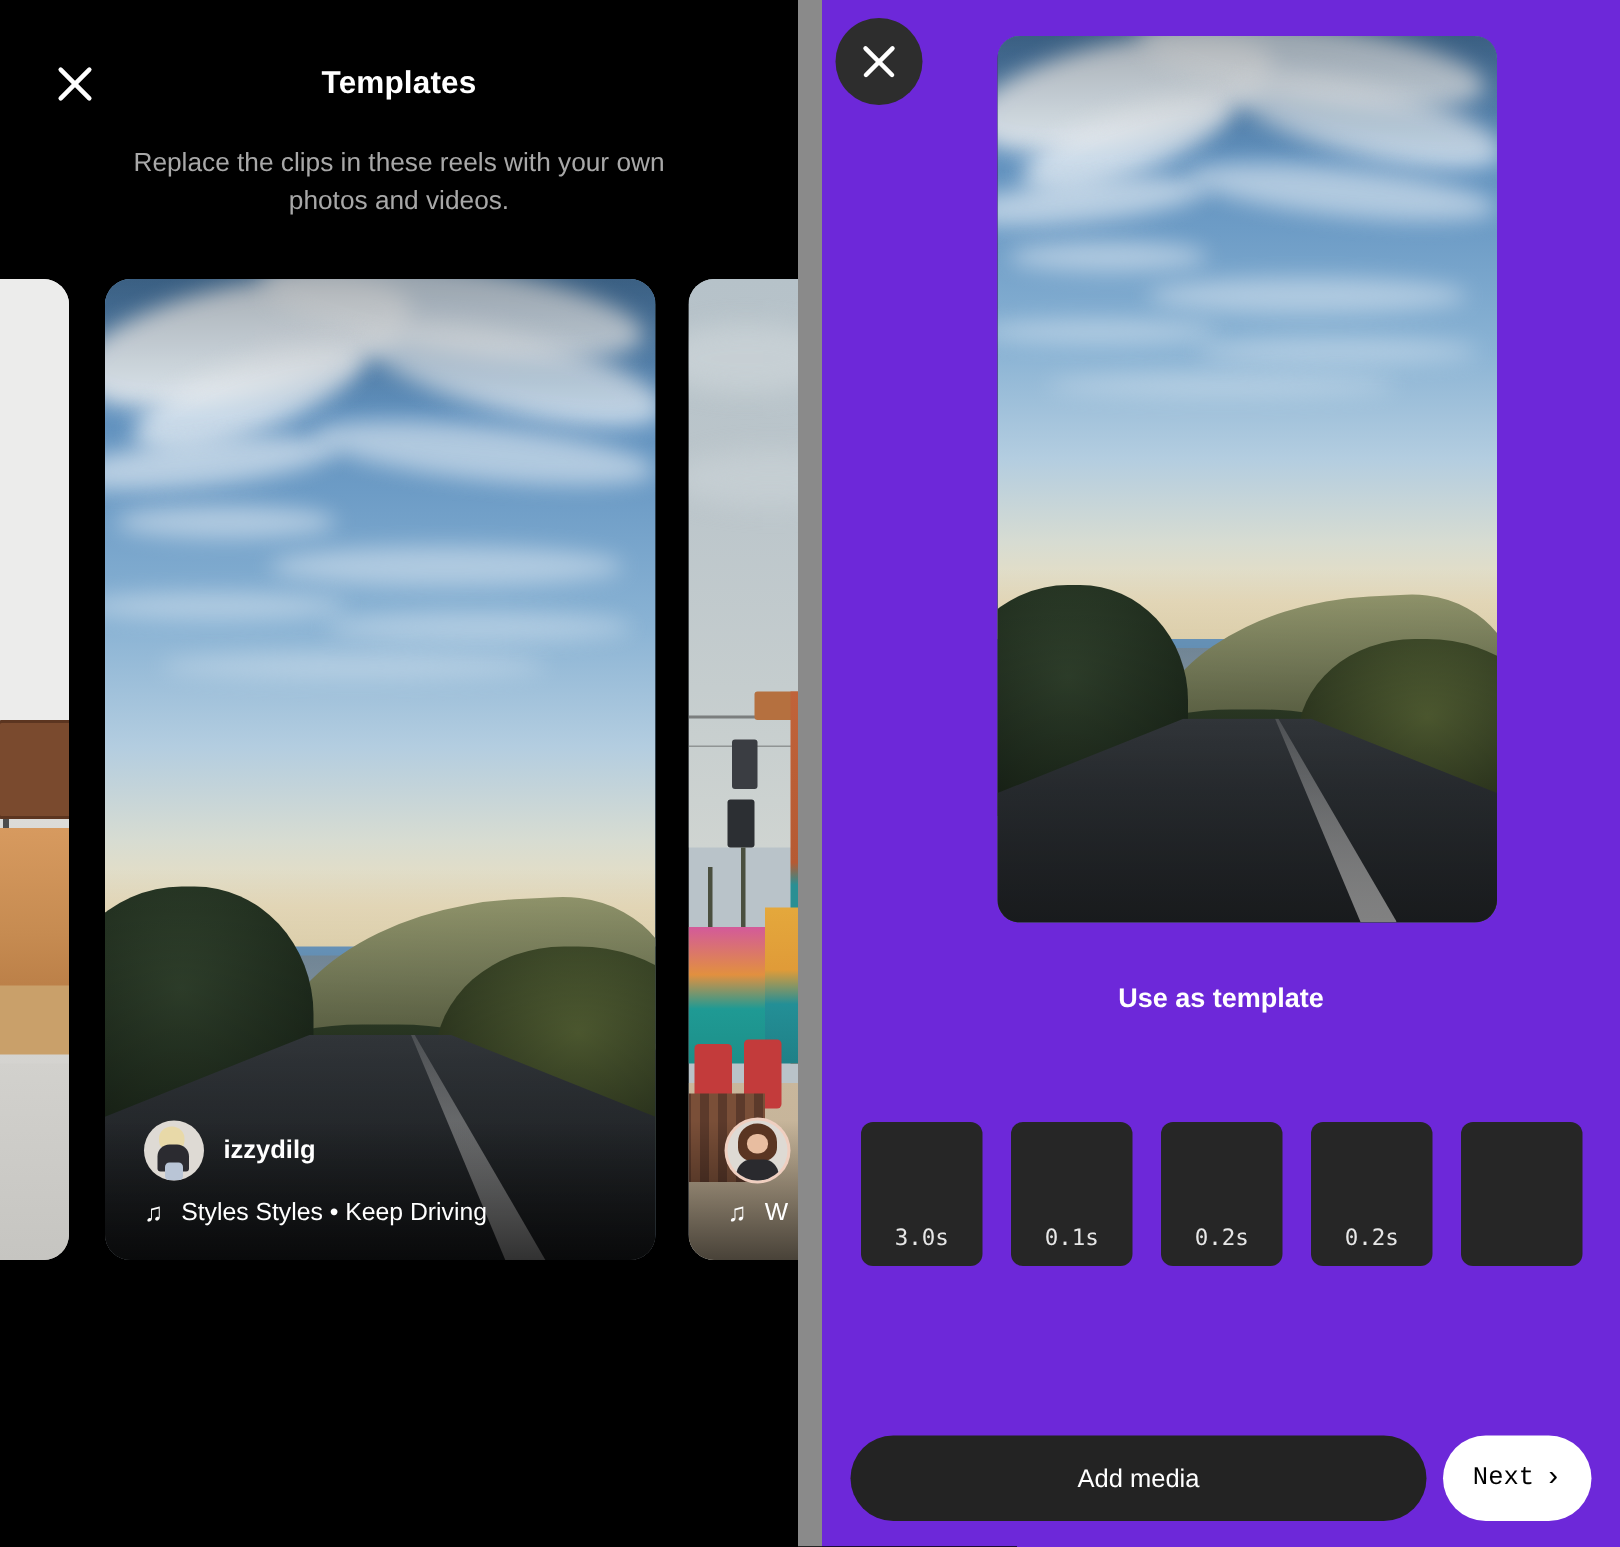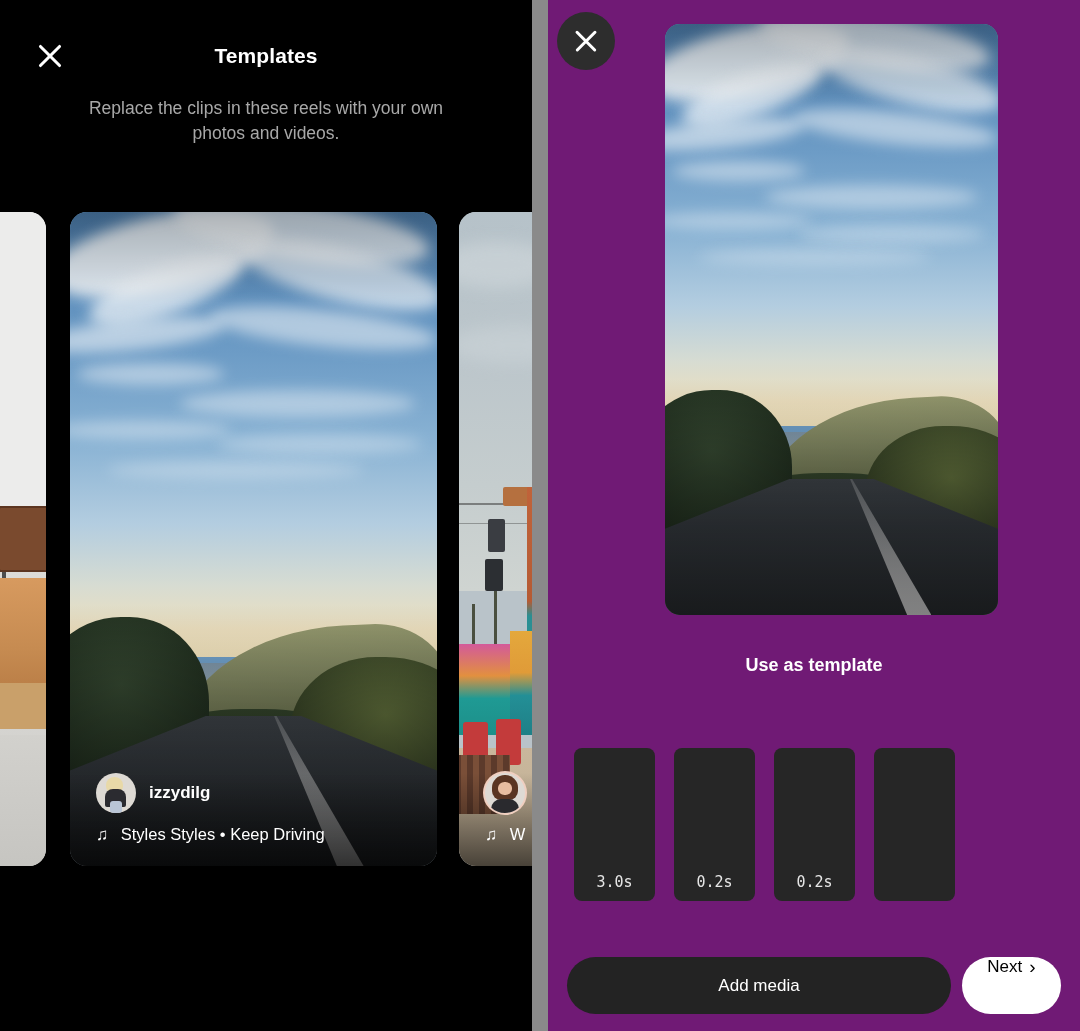--- a/index.html
+++ b/index.html
@@ -36,21 +36,21 @@
   .lp-sub {
     position:absolute; top:96px; left:66px; width:400px;
     text-align:center; color:#a8a8a8; font-size:17.5px;
     line-height:1.42;
   }
 
   
   .carousel { position:absolute; top:186px; left:0; width:532px; height:654px; }
   .card {
     position:absolute; top:0; border-radius:17px; overflow:hidden;
-    height:654px; background:#111;margin-top:26px;
+    height:654px; background:#111;
   }
   .card-main  { left:70px;  width:367px; }
   .card-prev  { left:-46px; width:92px; }
   .card-next  { left:459px; width:110px; }
 
   
   .photo-road { position:absolute; inset:0; overflow:hidden; background:#6f9fc8; }
   .pr-sky {
     position:absolute; left:0; right:0; top:0; height:68%;
     background:linear-gradient(to bottom,
@@ -204,21 +204,21 @@
   }
   .tab { font-size:18px; font-weight:bold; letter-spacing:3.2px; cursor:pointer; }
   .tab-inactive { color:#2f2f2f; }
   .tab-active { color:#fff; }
 
   
   .divider { flex:0 0 16px; width:16px; height:1031px; background:#8a8a8a; }
 
   
   .panel-right {
-    position:relative; flex:1 1 auto; height:1031px; background:#701a75; overflow:hidden;
+    position:relative; flex:1 1 auto; height:1031px; background:#6d28d9; overflow:hidden;
   }
   .close-circle {
     position:absolute; left:9px; top:12px; width:58px; height:58px;
     border-radius:50%; background:#2d2d2d; cursor:pointer;
   }
   .close-circle:before, .close-circle:after {
     content:""; position:absolute; left:50%; top:50%;
     width:28px; height:2.6px; background:#fff; border-radius:2px;
   }
   .close-circle:before { transform:translate(-50%,-50%) rotate(45deg); }
@@ -235,38 +235,38 @@
   .rp-sub {
     position:absolute; left:0; top:681px; width:100%; text-align:center;
     color:#b6b6b6; font-size:17px;
   }
 
   .clips {
     position:absolute; left:26px; top:748px; width:530px;
     display:flex; gap:19px;
   }
   .clip {
-    width:81px; height:153px; background:#262626; border-radius:8px;
+    width:81px; height:96px; background:#262626; border-radius:8px;
     position:relative; flex:0 0 81px; cursor:pointer;
   }
   .clip-dur {
     position:absolute; left:0; right:0; bottom:10px; text-align:center;
     color:#e6e6e6; font-size:15px;
     font-family:"DejaVu Sans Mono","Liberation Mono", monospace;
   }
 
   .rp-actions { position:absolute; left:19px; top:957px; display:flex; align-items:center; gap:11px; }
   .btn-add {
     width:384px; height:57px; border:none; border-radius:29px;
     background:#232323; color:#fff; font-size:17px; font-family:inherit; cursor:pointer;
   }
   .btn-next {
     width:99px; height:57px; border:none; border-radius:29px;
-    background:#fff; color:#000; font-size:17px; font-family:Liberation Sans, sans-serif;
-    display:flex; align-items:flex-start; justify-content:center; gap:7px; cursor:pointer;
+    background:#fff; color:#000; font-size:17px; font-family:Liberation Mono, monospace;
+    display:flex; align-items:center; justify-content:center; gap:7px; cursor:pointer;
   }
   .chev { font-size:19px; line-height:1; }
 </style>
 </head>
 <body>
 
 <div class="screen">
 
   <div class="panel-left">
 
@@ -407,20 +407,23 @@
       </div>
     </div>
 
     <div class="rp-title">Use as template</div>
 
     <div class="clips">
       <div class="clip">
         <span class="clip-dur">3.0s</span>
       </div>
       <div class="clip">
+        <span class="clip-dur">0.1s</span>
+      </div>
+      <div class="clip">
         <span class="clip-dur">0.2s</span>
       </div>
       <div class="clip">
         <span class="clip-dur">0.2s</span>
       </div>
       <div class="clip">
         <span class="clip-dur"></span>
       </div>
     </div>
 

